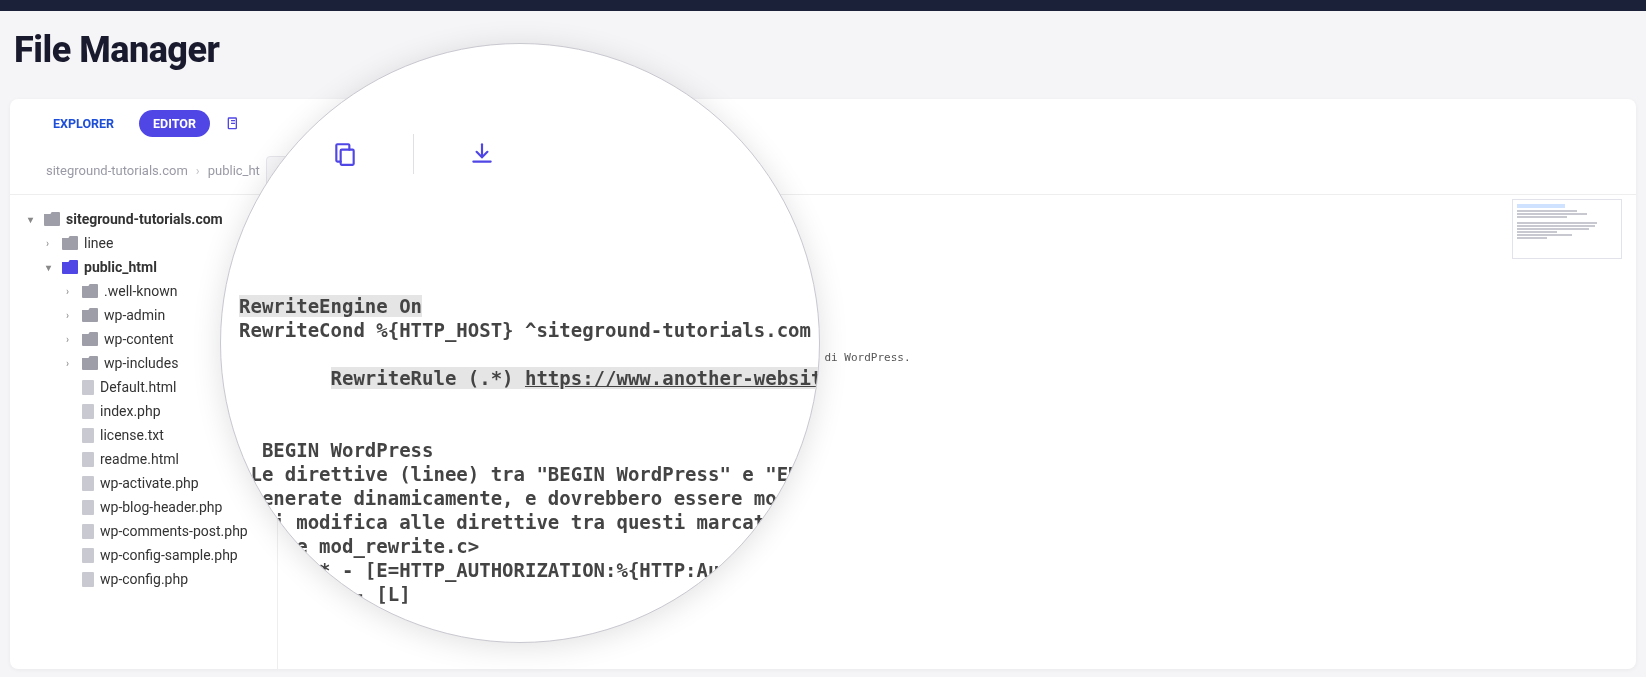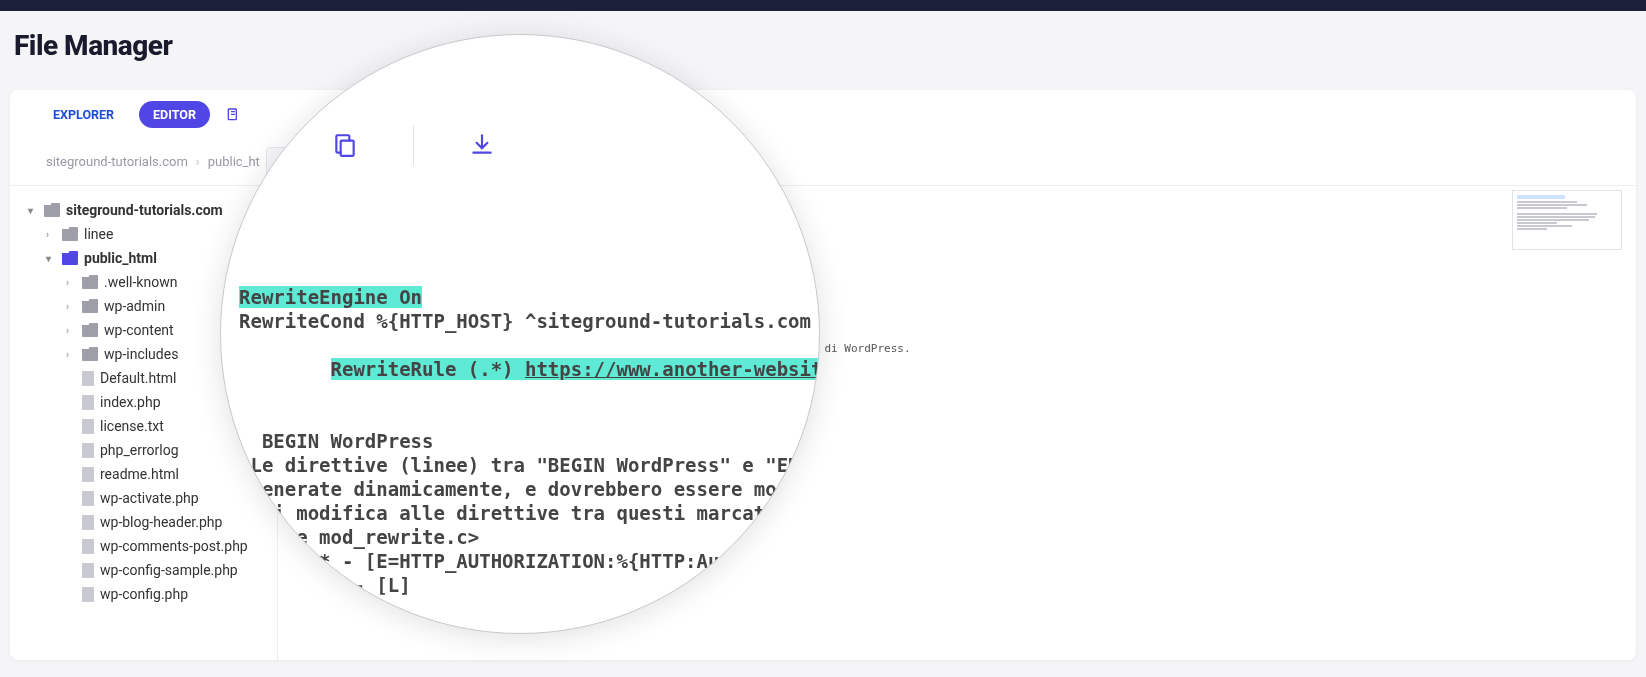--- a/index.html
+++ b/index.html
@@ -15,21 +15,21 @@
     height: 11px;
     background: #1b2138;
   }
   .title-row {
     display: flex;
     align-items: center;
     padding: 18px 14px 28px 14px;
     gap: 40px;
   }
   .page-title {
-    font-size: 28px;
+    font-size: 36px;
     font-weight: 800;
     color: #1a1a2e;
     letter-spacing: -0.5px;
     text-align: right;
   }
   .toolbar-icon {
     width: 28px;
     height: 28px;
     display:flex;
     align-items:center;
@@ -164,21 +164,21 @@
     overflow:hidden;
     pointer-events:none;
   }
   .mag-inner{
     position:absolute; inset:0;
     padding-top:250px;
     padding-left:18px;
     font-family: "SF Mono", Menlo, Consolas, monospace;
   }
   .mag-line { font-size:19px; line-height:24px; white-space:pre; color:#444; font-weight:600;}
-  .mag-hl { background:#5eead4; }
+  .mag-hl { background:#e5e5e5; }
   .mag-block2 { margin-top:24px;}
   .mag-line2 { font-size:19px; line-height:24px; white-space:pre; color:#444; font-weight:600;}
   .underlined { text-decoration: underline; }
 </style>
 </head>
 <body>
 
 <div class="top-bar"></div>
 
 <div class="title-row">
@@ -254,25 +254,20 @@
           </div>
           <div class="tree-item indent-2">
             <span class="caret"></span>
             <span class="file-ic"></span>
             <span>index.php</span>
           </div>
           <div class="tree-item indent-2">
             <span class="caret"></span>
             <span class="file-ic"></span>
             <span>license.txt</span>
-          </div>
-          <div class="tree-item indent-2">
-            <span class="caret"></span>
-            <span class="file-ic"></span>
-            <span>php_errorlog</span>
           </div>
           <div class="tree-item indent-2">
             <span class="caret"></span>
             <span class="file-ic"></span>
             <span>readme.html</span>
           </div>
           <div class="tree-item indent-2">
             <span class="caret"></span>
             <span class="file-ic"></span>
             <span>wp-activate.php</span>

